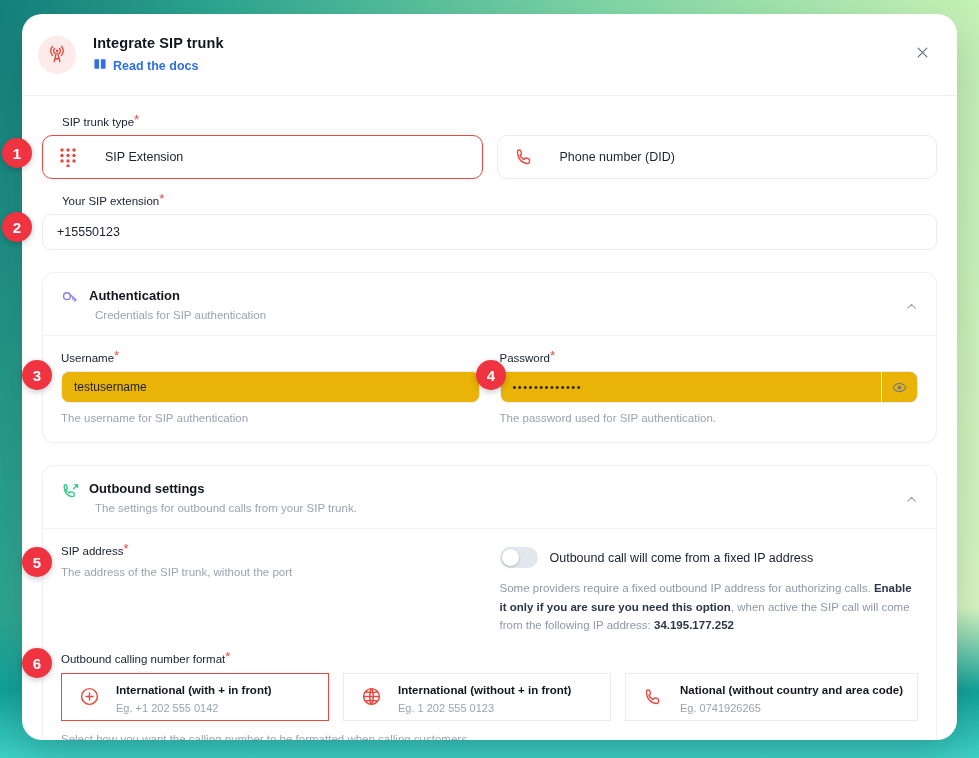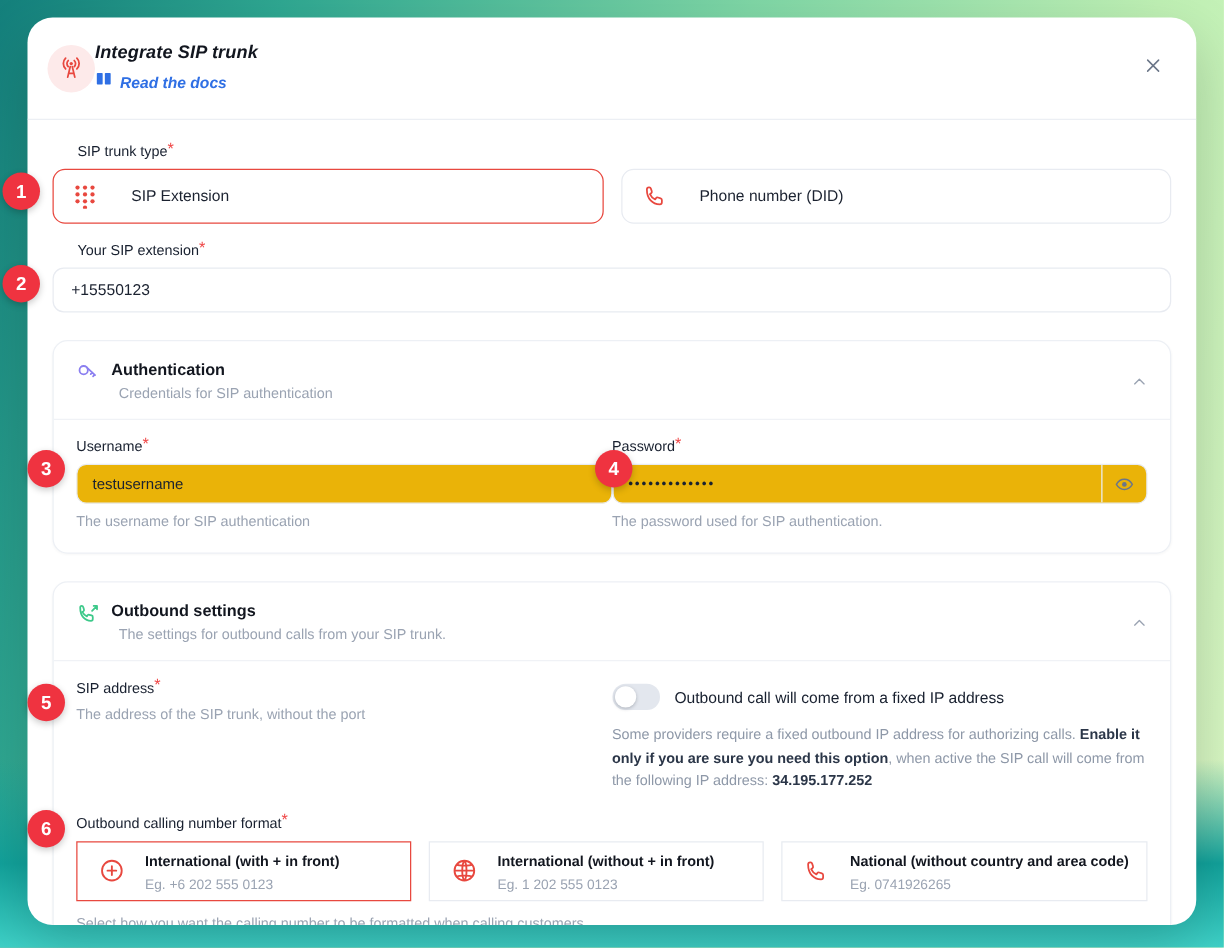--- a/index.html
+++ b/index.html
@@ -28,21 +28,21 @@
 
   
   .modal-header {
     height:82px; border-bottom:1px solid #eceff4;
     display:flex; align-items:center; padding:0 24px 0 12px; position:relative;
   }
   .brand-badge {
     width:38px; height:38px; border-radius:50%; background:#fdeaea;
     display:flex; align-items:center; justify-content:center; flex:none; margin-left:4px;
   }
-  .header-text { margin-left:0;font-style:italic; }
+  .header-text { margin-left:17px; }
   .modal-title { font-size:14.5px; font-weight:bold; color:#12161f; letter-spacing:.1px; }
   .docs-link { display:flex; align-items:center; gap:6px; margin-top:6px; }
   .docs-link span.lbl { font-size:12.5px; font-weight:bold; color:#2f6fe4; }
   .close-btn {
     position:absolute; right:24px; top:27px; width:22px; height:22px;
     display:flex; align-items:center; justify-content:center; cursor:pointer;
   }
 
   
   .modal-body { padding:20px 14px 0 14px; position:relative; }
@@ -79,21 +79,21 @@
     display:flex; align-items:flex-start; padding:15px 18px 14px 18px; position:relative;
     border-bottom:1px solid #f0f2f6;
   }
   .panel-head .pic { width:22px; flex:none; margin-top:1px; }
   .panel-head .ptext { margin-left:6px; }
   .panel-title { font-size:13px; font-weight:bold; color:#12161f; }
   .panel-sub { font-size:11.5px; color:#9aa3b2; margin-top:6px; margin-left:6px; }
   .chev { position:absolute; right:18px; top:26px; cursor:pointer; }
 
   .panel-content { padding:16px 18px 18px 18px; }
-  .grid2 { display:flex; }
+  .grid2 { display:flex; gap:20px; }
   .col { flex:1; min-width:0; }
   .sub-label { font-size:11.5px; color:#18202f; margin-bottom:7px; }
   .help { font-size:11.5px; color:#9aa3b2; margin-top:9px; }
 
   .input-shell {
     height:32px; border:1px solid #e8ebf1; border-radius:8px; background:#eab308;
     display:flex; align-items:center; overflow:hidden;
   }
   .input-shell .val { flex:1; padding:0 12px; font-size:12px; color:#1b2230; white-space:nowrap; overflow:hidden; }
   .input-shell .val.dots { letter-spacing:1.5px; font-size:11px; color:#1b2230; }
@@ -304,21 +304,21 @@
         <div class="fmt-row">
           <div class="fmt-card selected">
             <span class="fic">
               <svg width="21" height="21" viewBox="0 0 24 24" fill="none" stroke="#e8483f" stroke-width="1.7" stroke-linecap="round">
                 <circle cx="12" cy="12" r="9"></circle>
                   <path d="M12 8v8M8 12h8"></path>
               </svg>
             </span>
             <span class="ftxt">
               <span class="fmt-title">International (with + in front)</span>
-              <span class="fmt-eg" style="display:block">Eg. +6 202 555 0123</span>
+              <span class="fmt-eg" style="display:block">Eg. +1 202 555 0142</span>
             </span>
           </div>
           <div class="fmt-card">
             <span class="fic">
               <svg width="21" height="21" viewBox="0 0 24 24" fill="none" stroke="#e8483f" stroke-width="1.7">
                 <circle cx="12" cy="12" r="9"></circle>
                   <path d="M3 12h18M12 3c2.6 2.8 2.6 15.2 0 18M12 3c-2.6 2.8-2.6 15.2 0 18"></path>
                 <path d="M5 6.5c2 1.2 12 1.2 14 0M5 17.5c2-1.2 12-1.2 14 0"></path>
               </svg>
             </span>

